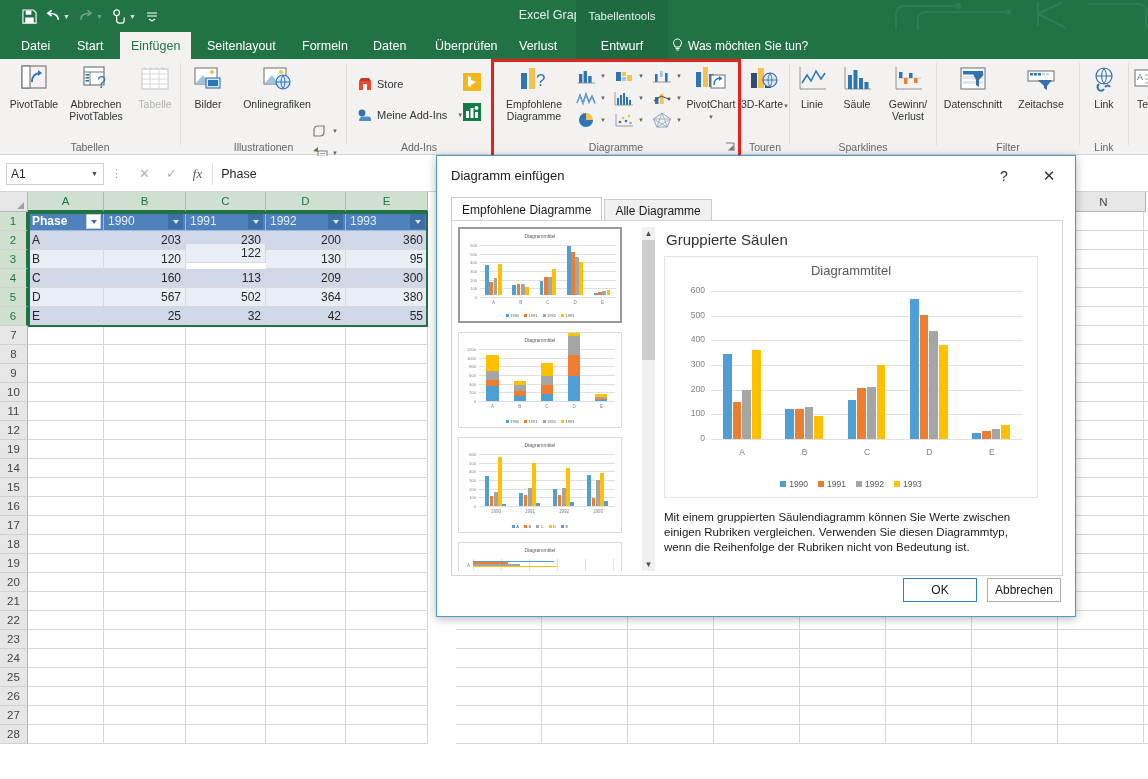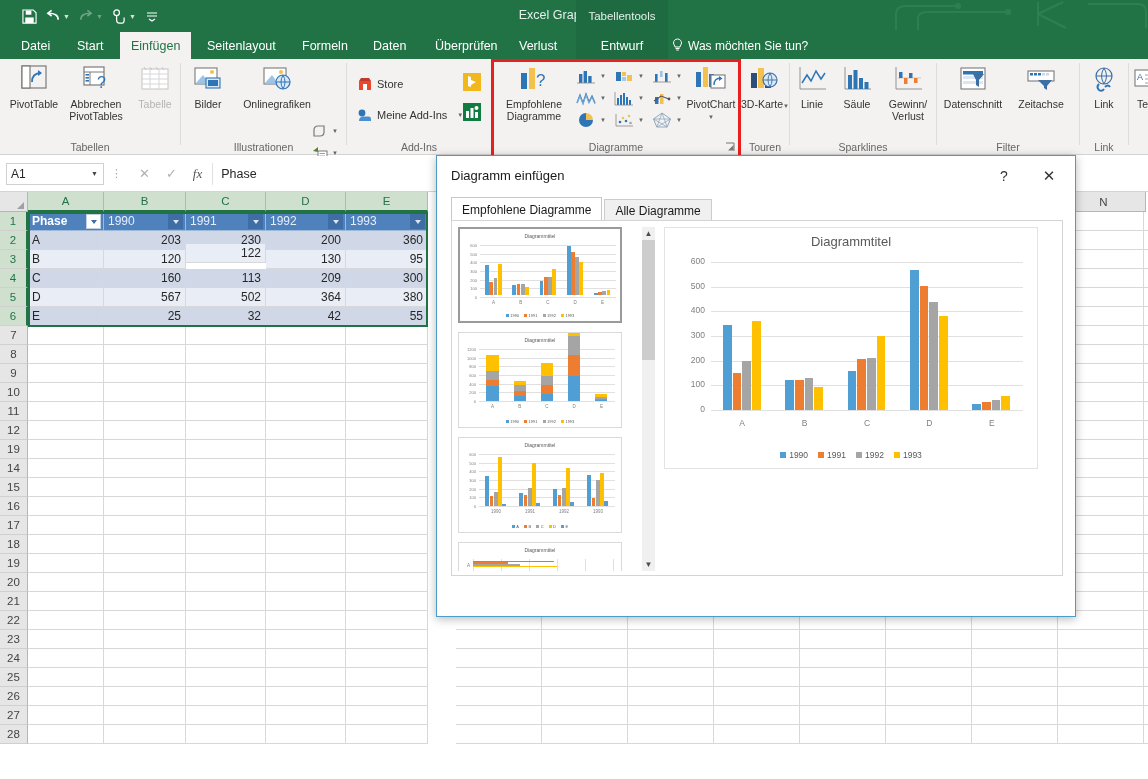--- a/index.html
+++ b/index.html
@@ -1390,20 +1390,21 @@
         </div>
       </div>
 
     <div class="scrollbar">
       <div class="sb-up">▲</div>
       <div class="sb-thumb"></div>
       <div class="sb-dn">▼</div>
     </div>
 
     <div class="preview">
+      <div class="pv-title">Gruppierte Säulen</div>
       <div class="pv-chartbox" id="bigchart">
           <div style="position: absolute; left: 0px; top: 6px; width: 100%; text-align: center; font-size: 13px; color: rgb(89, 89, 89);">Diagrammtitel</div>
           <div class="cgrid" style="top: 182px; left: 46px; width: 312px;"></div>
           <div class="ytick" style="left: 2px; top: 176px; width: 38px;">0</div>
           <div class="cgrid" style="top: 157.333px; left: 46px; width: 312px;"></div>
           <div class="ytick" style="left: 2px; top: 151.333px; width: 38px;">100</div>
           <div class="cgrid" style="top: 132.667px; left: 46px; width: 312px;"></div>
           <div class="ytick" style="left: 2px; top: 126.667px; width: 38px;">200</div>
           <div class="cgrid" style="top: 108px; left: 46px; width: 312px;"></div>
           <div class="ytick" style="left: 2px; top: 102px; width: 38px;">300</div>
@@ -1450,16 +1451,21 @@
             <span class="lg">
               <span class="lg-sw" style="background: rgb(165, 165, 165);"></span>
               <span>1992</span>
             </span>
             <span class="lg">
               <span class="lg-sw" style="background: rgb(255, 192, 0);"></span>
               <span>1993</span>
             </span>
           </div>
         </div>
-    </div>
-  </div>
-
+      <div class="pv-desc">Mit einem gruppierten Säulendiagramm können Sie Werte zwischen einigen Rubriken vergleichen. Verwenden Sie diesen Diagrammtyp, wenn die Reihenfolge der Rubriken nicht von Bedeutung ist.</div>
+    </div>
+  </div>
+
+  <div class="dlg-foot">
+    <div class="dbtn primary" style="left:466px; bottom:14px;">OK</div>
+    <div class="dbtn" style="left:550px; bottom:14px;">Abbrechen</div>
+  </div>
 </div>
 
 </body></html>

